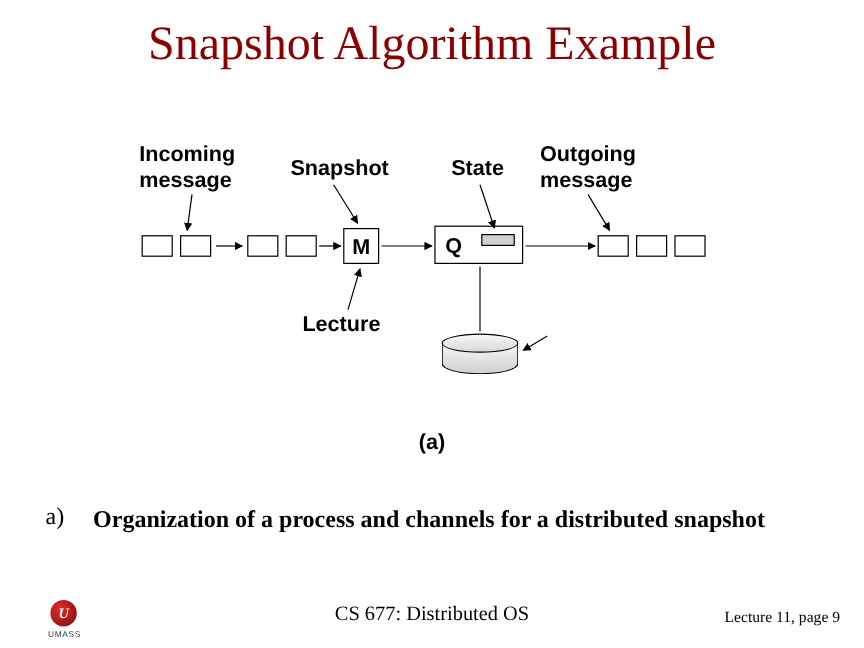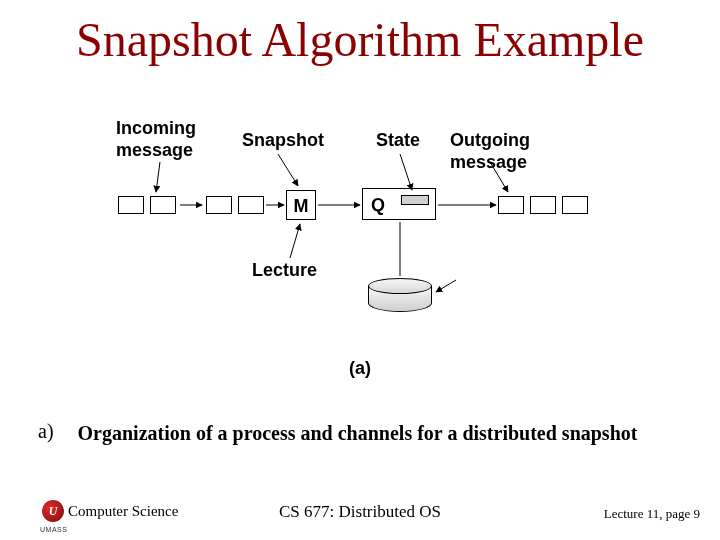--- a/index.html
+++ b/index.html
@@ -11,21 +11,21 @@
     font-family: Arial, Helvetica, sans-serif;
     position: relative;
     overflow: hidden;
   }
   .title {
     position: absolute;
     top: 12px;
     left: 0; right: 0;
     text-align: center;
     font-family: "Times New Roman", Times, serif;
-    font-size: 48px;
+    font-size: 40px;
     color: #8b0000;
   }
   .diagram {
     position: absolute;
     top: 120px;
     left: 110px;
     width: 500px;
     height: 260px;
     font-family: Arial, sans-serif;
     font-size: 18px;
@@ -143,21 +143,21 @@
 <body>
 
 <div class="title">Snapshot Algorithm Example</div>
 
 <div class="diagram">
 
   <div class="lbl" style="left:6px; top:-2px; white-space:pre;">Incoming
 message</div>
   <div class="lbl" style="left:132px; top:10px;">Snapshot</div>
   <div class="lbl" style="left:266px; top:10px;">State</div>
-  <div class="lbl" style="left:340px; top:-2px; white-space:pre;margin-top:12px;">Outgoing
+  <div class="lbl" style="left:340px; top:-2px; white-space:pre;">Outgoing
 message</div>
 
   <div class="box msgbox" style="left:8px; top:76px;"></div>
   <div class="box msgbox" style="left:40px; top:76px;"></div>
   <div class="box msgbox" style="left:96px; top:76px;"></div>
   <div class="box msgbox" style="left:128px; top:76px;"></div>
 
   <div class="box mbox" style="left:176px; top:70px;">M</div>
 
   <div class="box qbox" style="left:252px; top:68px;">
@@ -206,17 +206,16 @@
   <div class="subfig">(a)</div>
 </div>
 
 <div class="caption-row">
   <div class="caption-a">a)</div>
   <div class="caption-txt">Organization of a process and channels for a distributed snapshot</div>
 </div>
 
 <div class="footer-left">
   <div class="umass">U</div>
-  <span>Computer Science</span>
 </div>
 <div class="umass-sub">UMASS</div>
 <div class="footer-center">CS 677: Distributed OS</div>
 <div class="footer-right">Lecture 11, page 9</div>
 
 </body></html>

